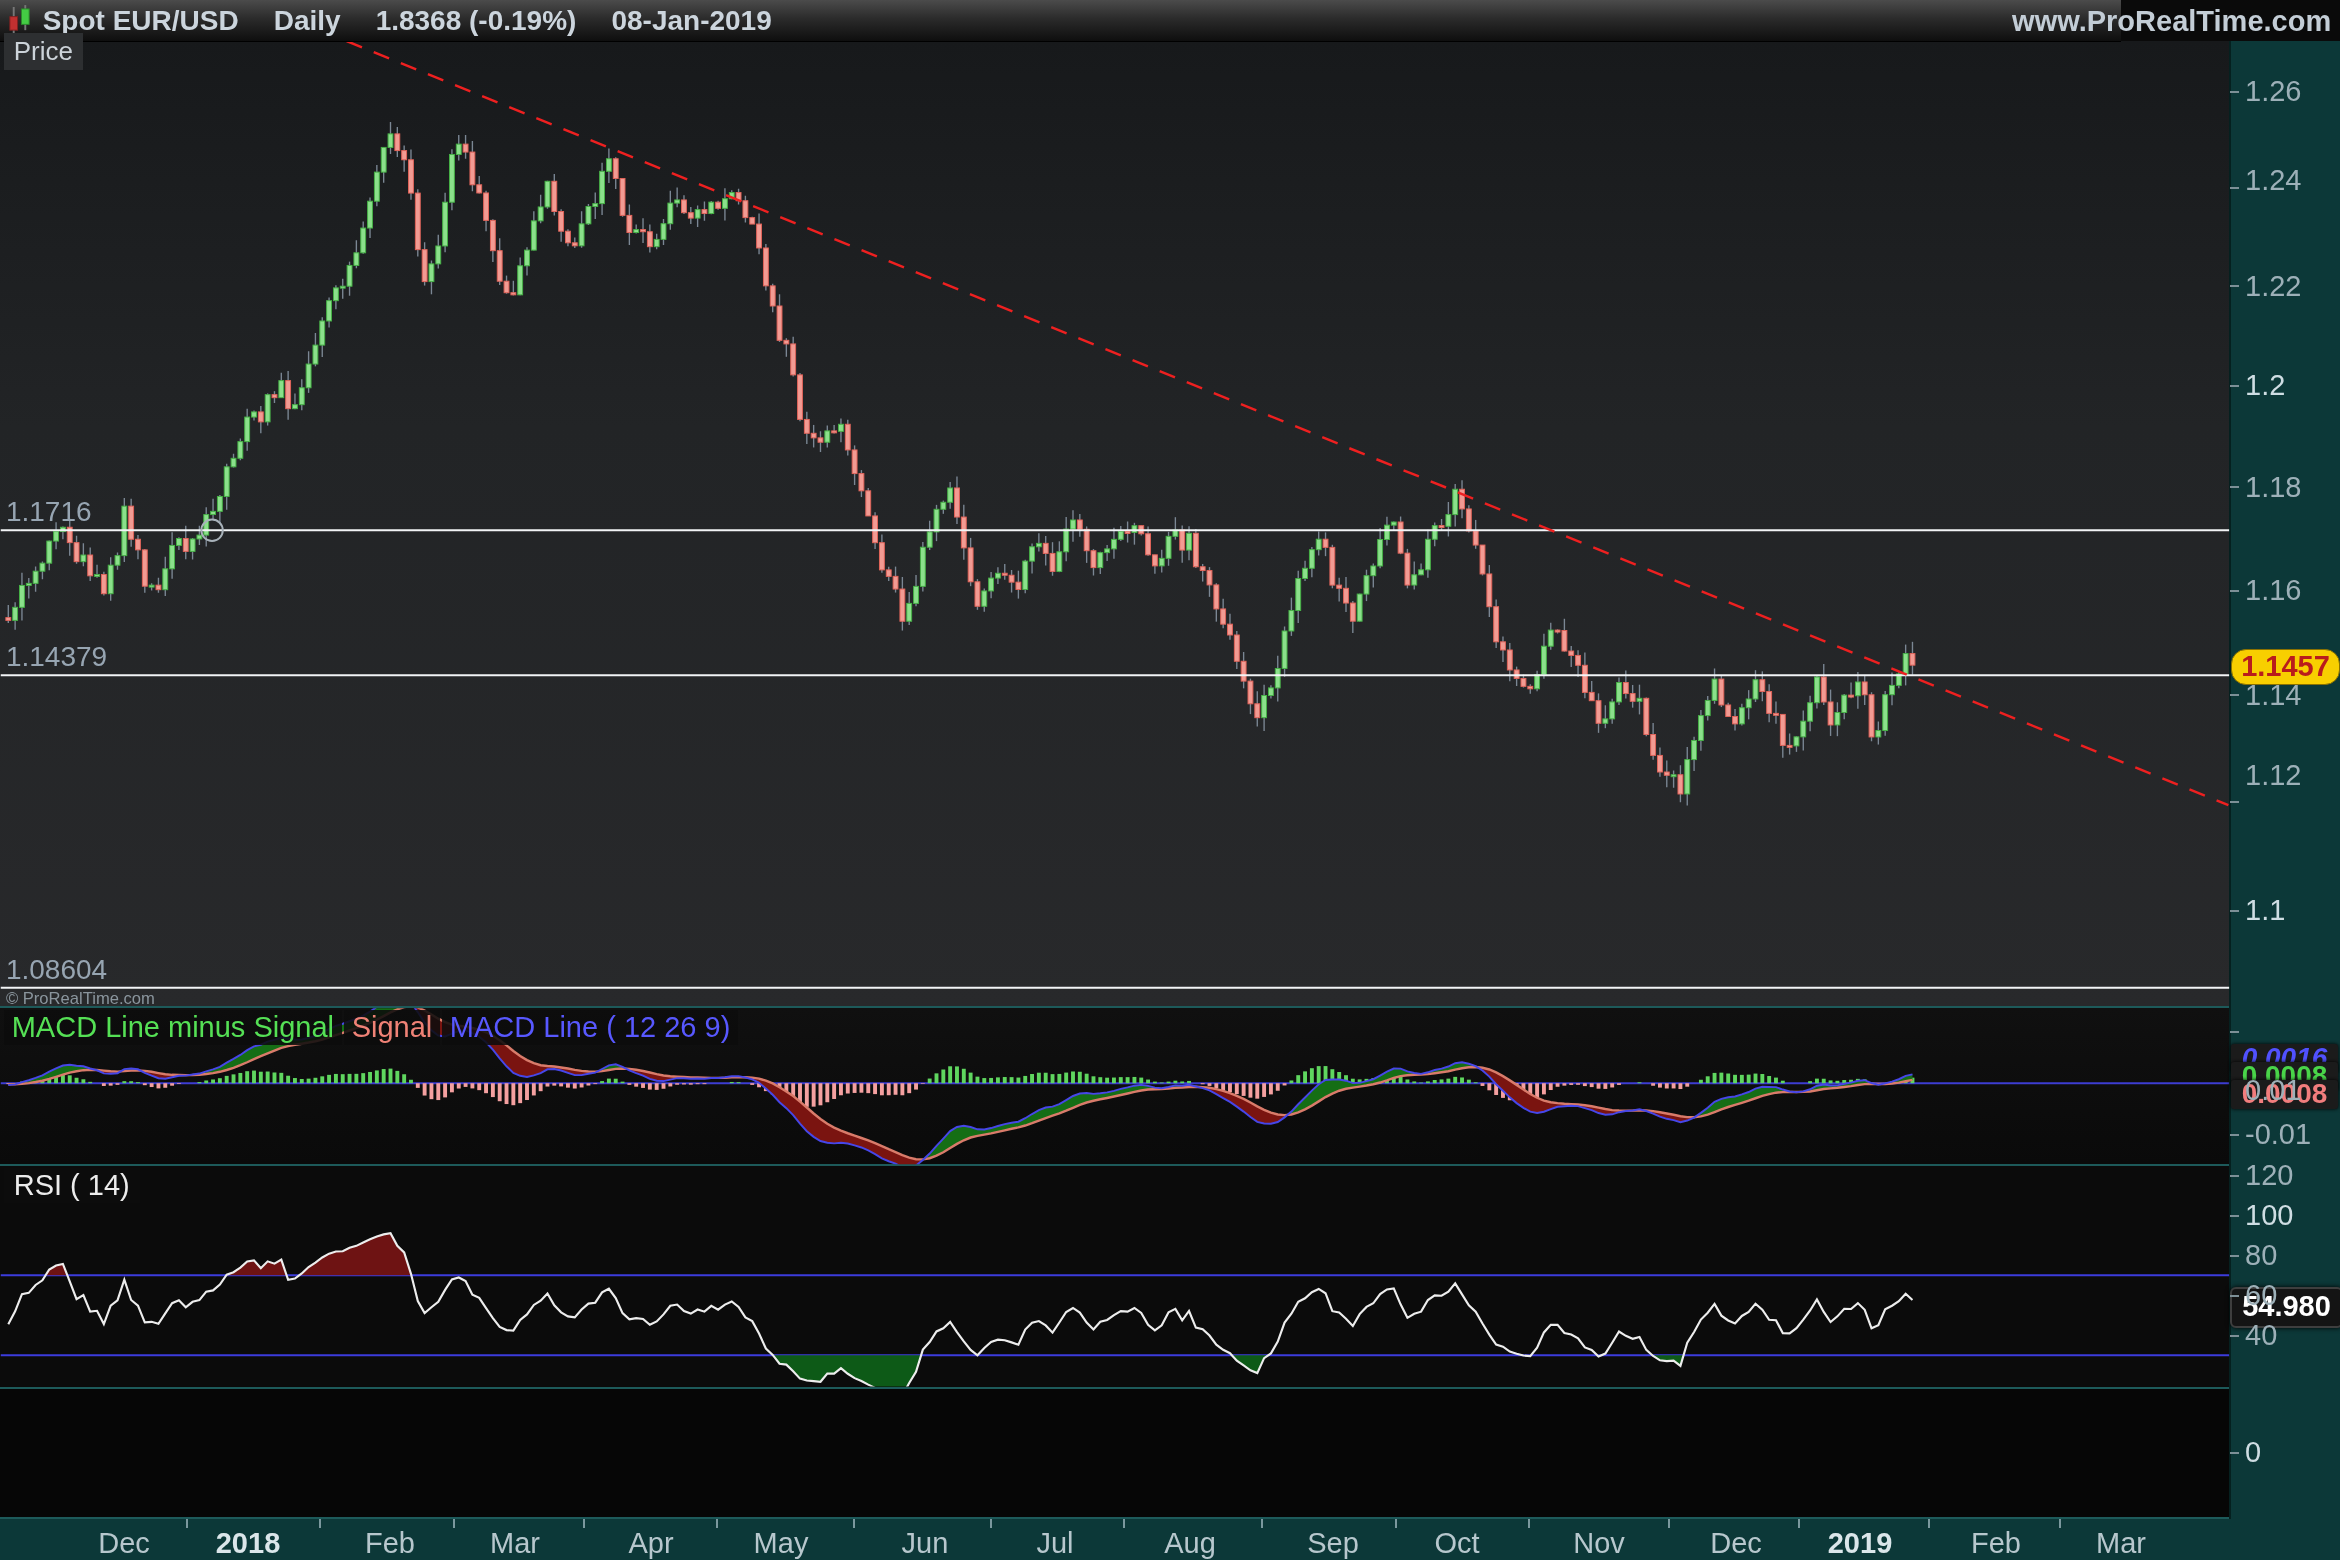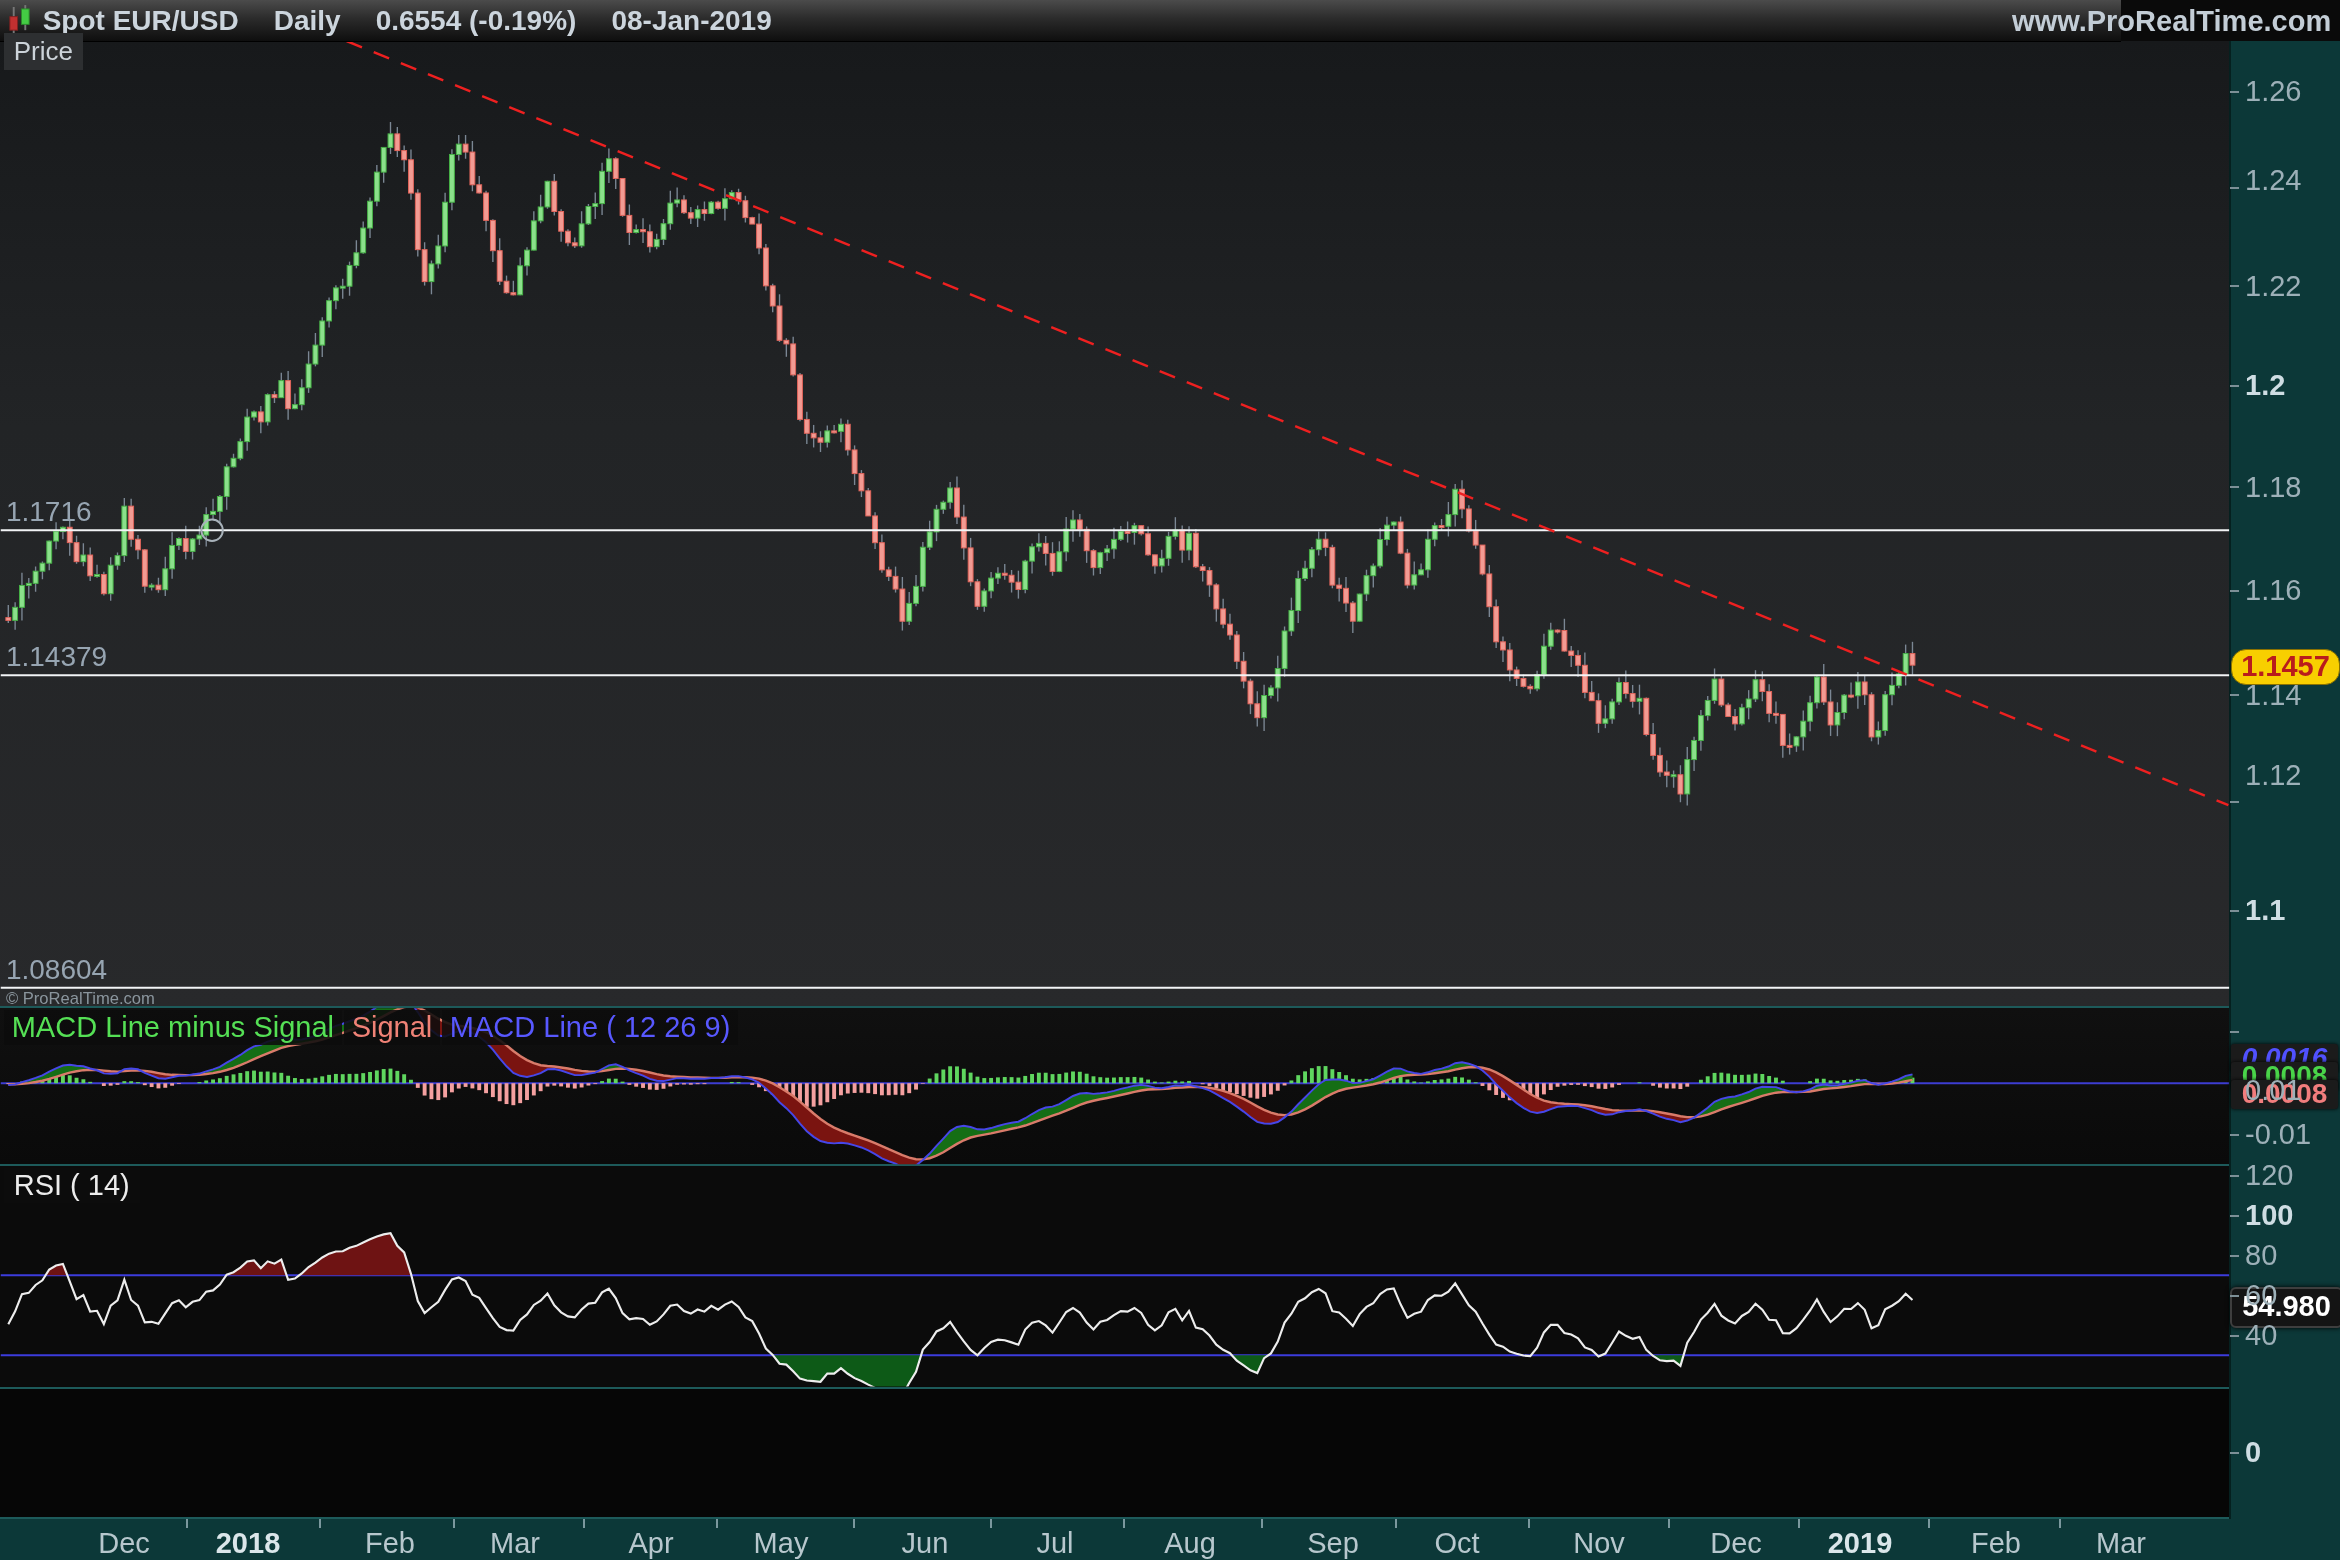--- a/index.html
+++ b/index.html
@@ -24,21 +24,21 @@
   #rsi-panel{position:absolute;left:0;top:1166px;width:2229px;height:220px;background:#0b0b0b;}
   #bottom-panel{position:absolute;left:0;top:1389px;width:2229px;height:129px;background:#060606;}
   .hdiv{position:absolute;left:0;width:2229px;height:2px;background:#1d5a5a;}
   #axis-panel{position:absolute;left:2229px;top:41px;width:111px;height:1478px;
     background:#0c3838;border-left:2px solid #05201f;box-sizing:border-box;}
   #xband{position:absolute;left:0;top:1519px;width:2341px;height:41px;background:#0c3838;}
   
   #chart-svg{position:absolute;left:0;top:0;width:2341px;height:1560px;}
   
   .axlabel{position:absolute;left:2245px;color:#9db0b8;font-size:29px;line-height:29px;}
-  .axlabel.bold{font-weight:bold;color:#cfdde3;text-align:right;}
+  .axlabel.bold{font-weight:normal;color:#cfdde3;text-align:right;}
   .tickmark{position:absolute;left:2230px;width:8.8px;height:2px;background:#7d8f96;}
   .xlabel{position:absolute;top:1529px;transform:translateX(-50%);
     color:#b7c7cd;font-size:29px;line-height:29px;}
   .xlabel.bold{font-weight:bold;color:#dbe6ea;}
   .xtick{position:absolute;top:1519px;width:2px;height:8.8px;background:#7b989e;}
   .lvl-label{position:absolute;left:5.9px;color:#97a5b2;font-size:28px;line-height:28px;}
   #price-label{position:absolute;left:3.9px;top:33px;background:#2d2f31;color:#ccd3d9;
     font-size:26px;padding:2.9px 9.8px;}
   #watermark{position:absolute;left:5.9px;top:989px;color:#8a959d;font-size:16.6px;}
   
@@ -963,21 +963,21 @@
 
   <div id="topbar">
     <svg id="tb-icon" viewBox="0 0 28 32">
       <line x1="8" y1="2" x2="8" y2="30" stroke="#777" stroke-width="2"></line>
       <rect x="4" y="12" width="8" height="14" fill="#c03030" stroke="#802020"></rect>
       <line x1="20" y1="0" x2="20" y2="26" stroke="#777" stroke-width="2"></line>
       <rect x="16" y="4" width="8" height="16" fill="#44cc44" stroke="#2a8a2a"></rect>
     </svg>
     <span class="t" id="tb-title">Spot EUR/USD</span>
     <span class="t" id="tb-timeframe">Daily</span>
-    <span class="t" id="tb-quote">0.6554 (-0.19%)</span>
+    <span class="t" id="tb-quote">1.8368 (-0.19%)</span>
     <span class="t" id="tb-date">08-Jan-2019</span>
   </div>
   <div id="tb-site">www.ProRealTime.com</div>
 
   <div id="price-label">Price</div>
   <div id="watermark">© ProRealTime.com</div>
   <div id="lvl-labels">
       <div class="lvl-label" style="top: 498px;">1.1716</div>
       <div class="lvl-label" style="top: 643px;">1.14379</div>
       <div class="lvl-label" style="top: 956px;">1.08604</div>

